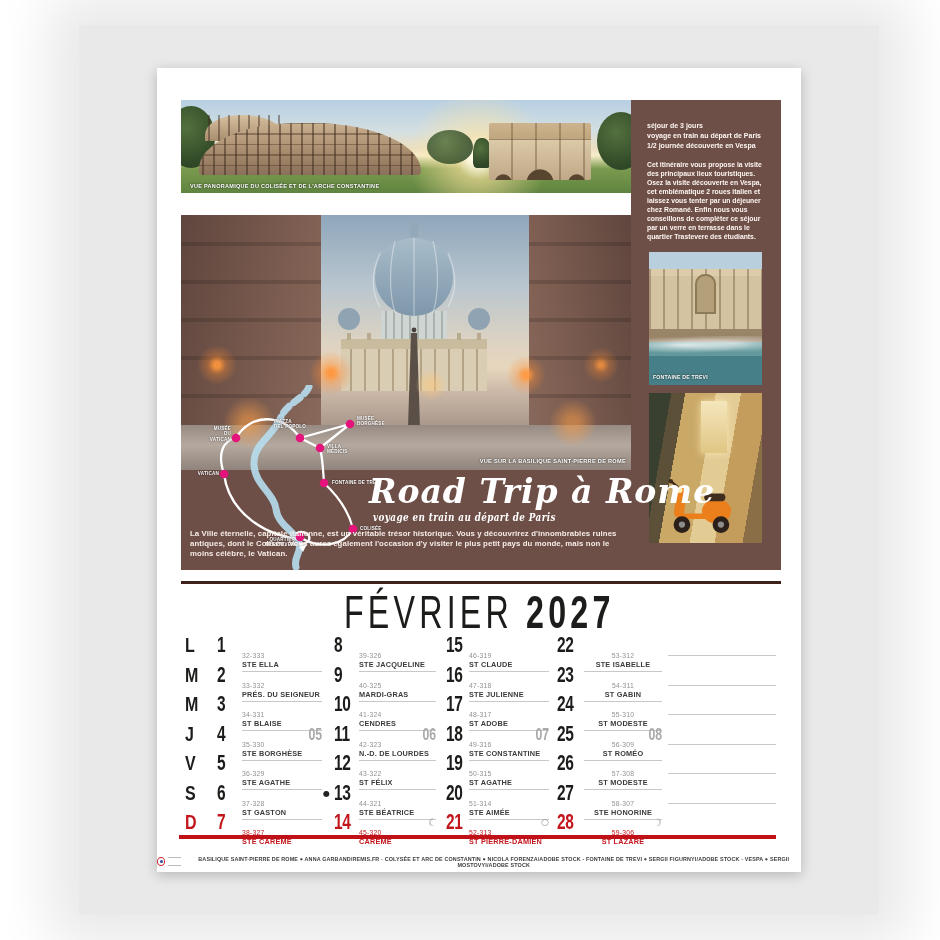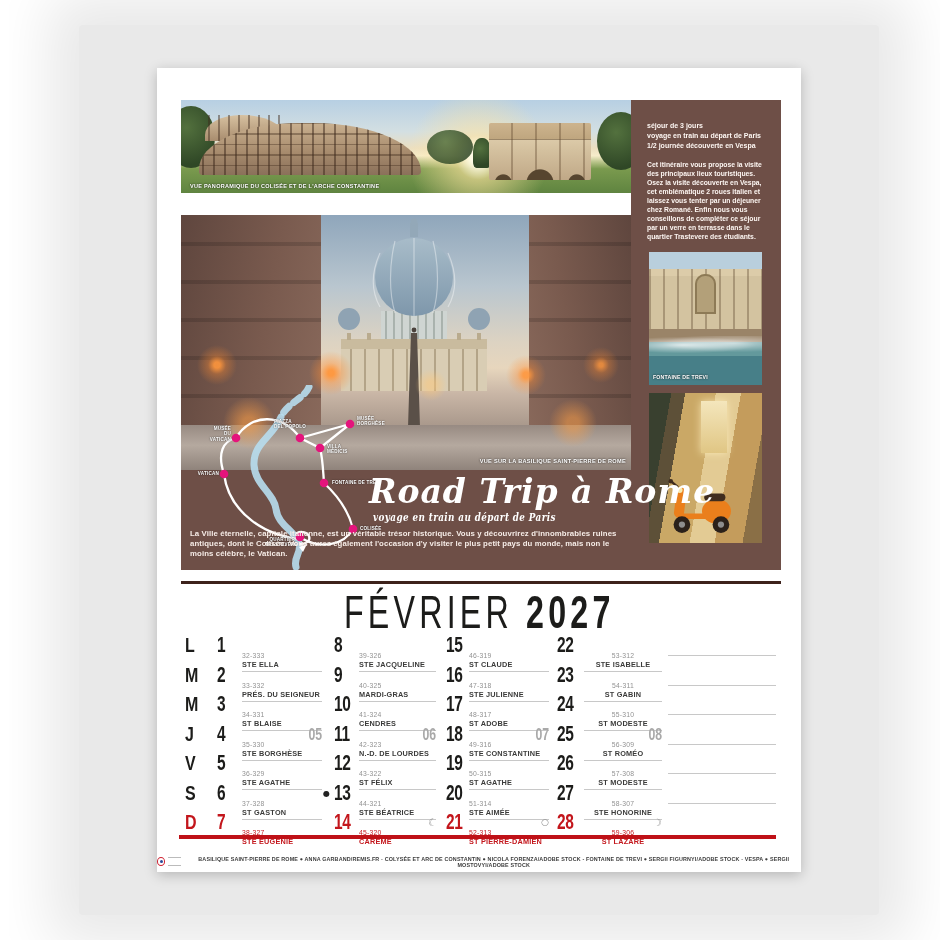--- a/index.html
+++ b/index.html
@@ -491,21 +491,21 @@
           </div>
         <div class="bl"></div>
       </div>
 
       <div class="cal-row row-d" style="top:177px">
         <span class="dl">D</span>
         <div class="cell c0">
             <span class="num">7</span>
             <div class="det">
               <span class="code">38-327</span>
-              <span class="sname">STE EUGÉNIE</span>
+              <span class="sname">STE CARÊME</span>
             </div>
           </div>
         <div class="cell c1">
             <span class="num">14</span>
             <div class="det">
               <span class="code">45-320</span>
               <span class="sname">CARÊME</span>
             </div>
           </div>
         <span class="moon" style="left:249px;top:8px;font-size:10px">☾</span>

